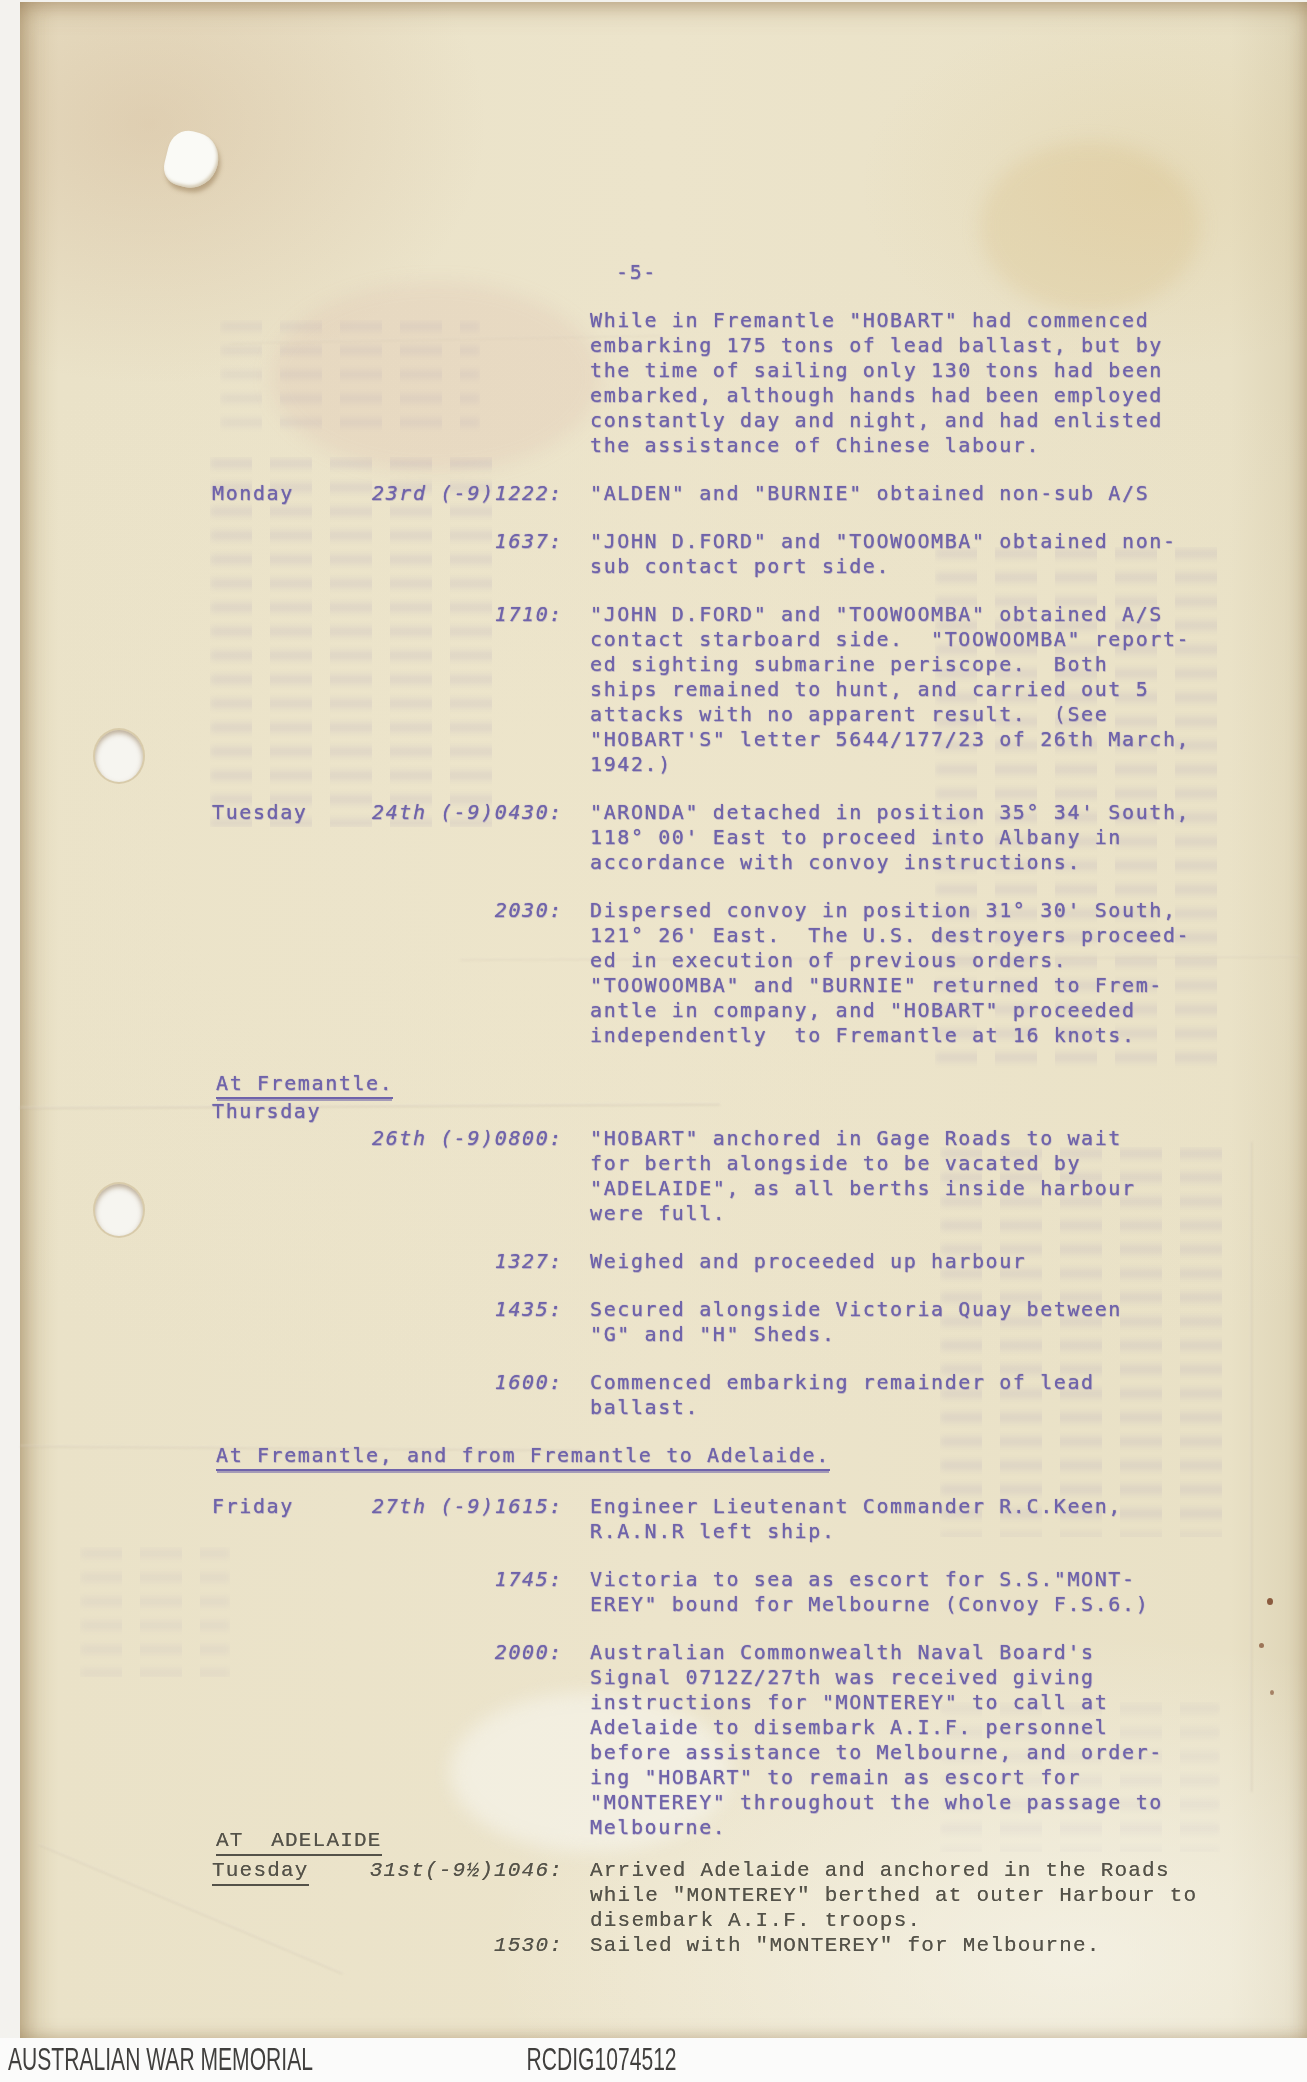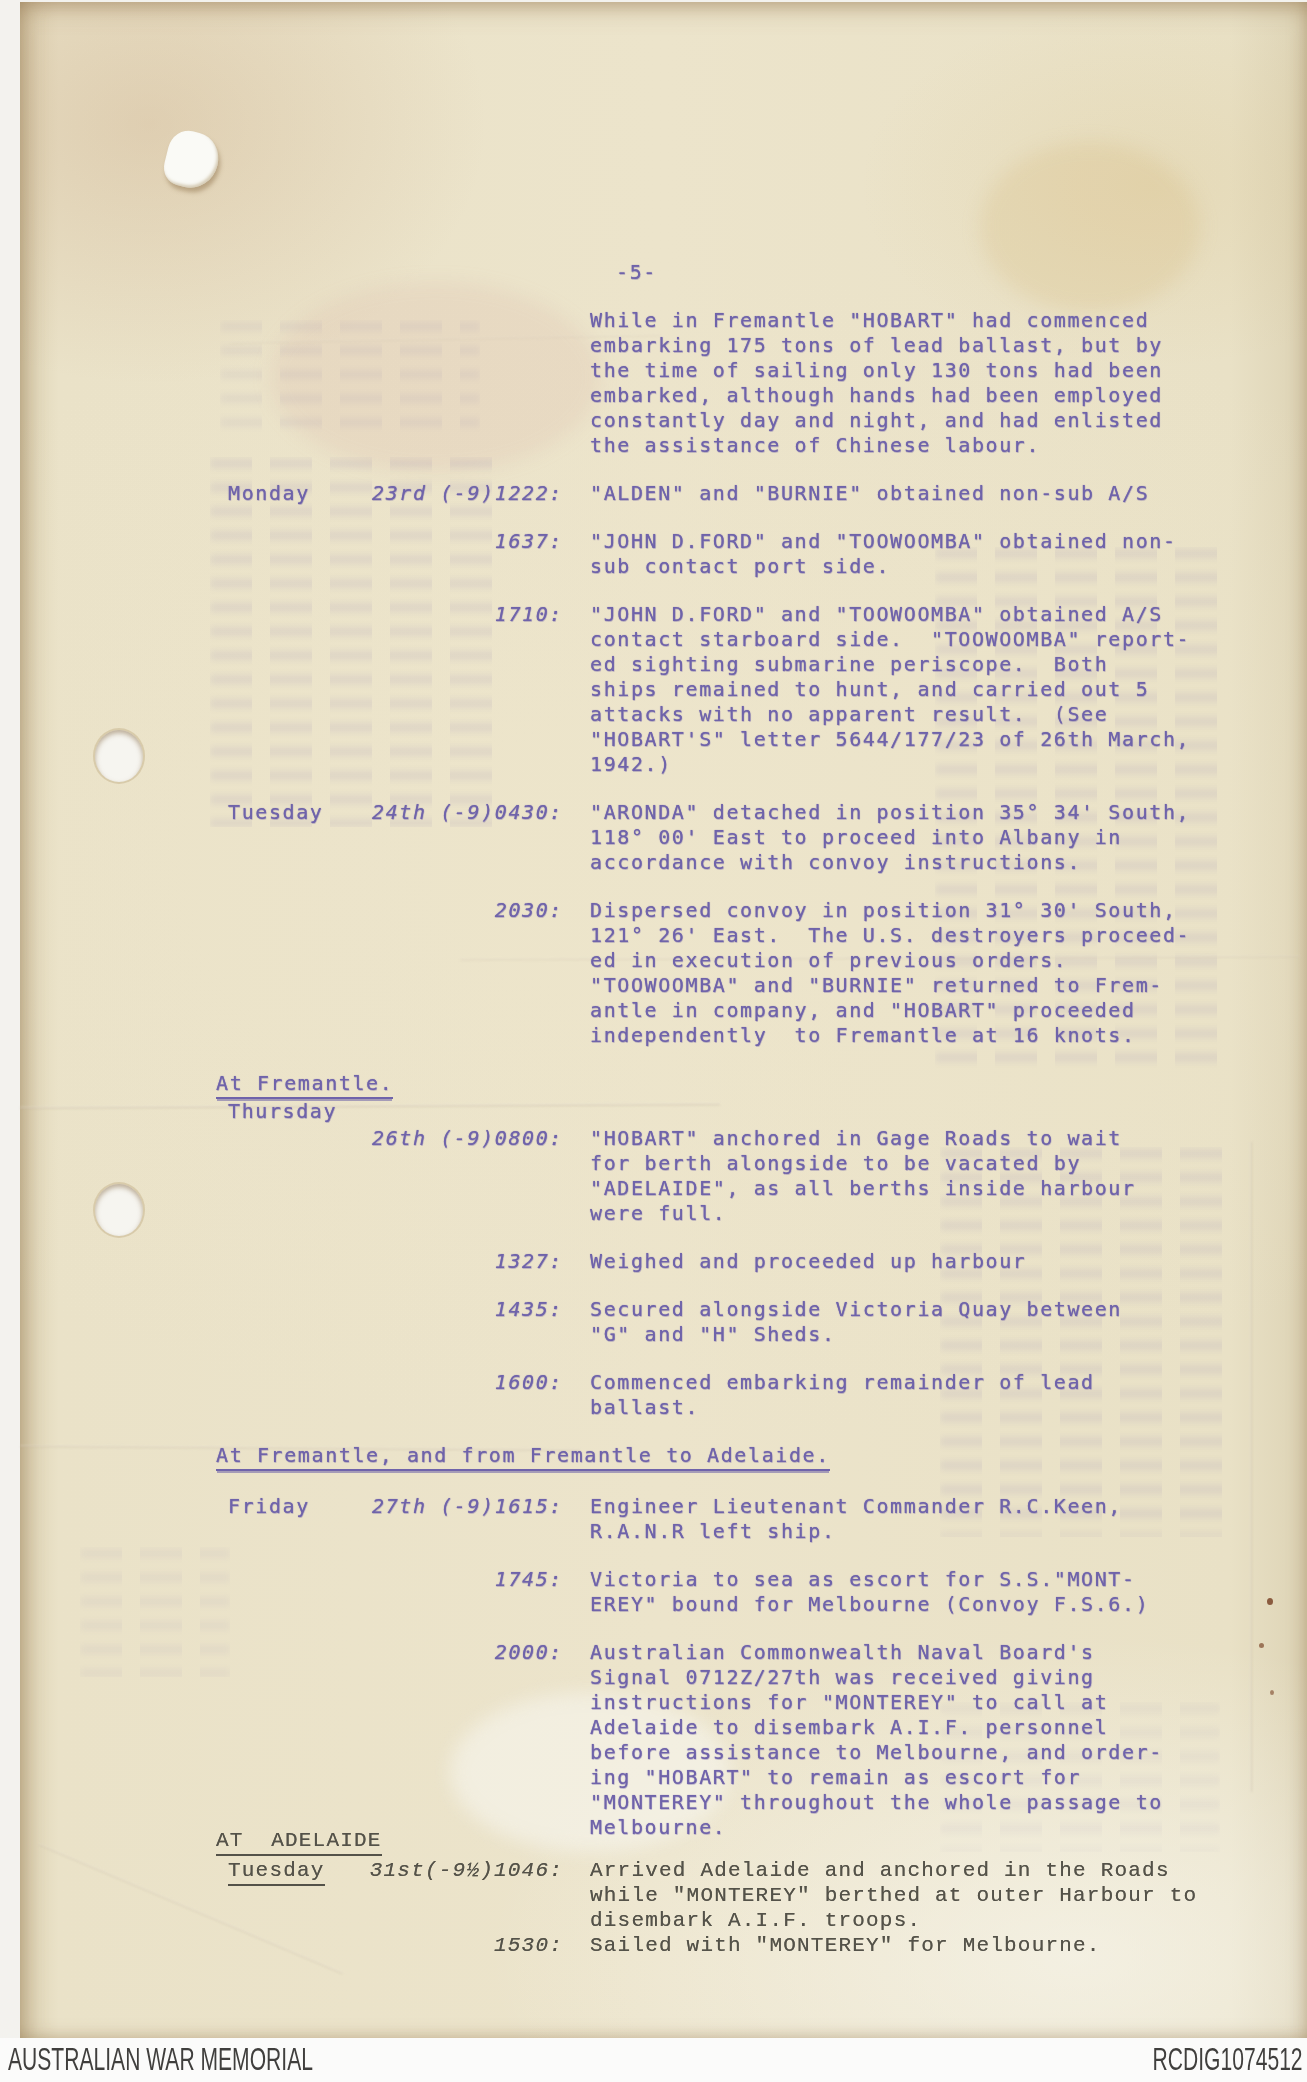--- a/index.html
+++ b/index.html
@@ -64,33 +64,33 @@
     position:absolute;left:0;top:0;width:100%;height:100%;
     padding-top:258px;box-sizing:border-box;
     font-size:20px;line-height:25px;letter-spacing:1.6px;
   }
   .purple{color:#6f63aa;text-shadow:0 0 1px rgba(111,99,170,.85), .5px .5px 0 rgba(111,99,170,.3);}
   .blackink{color:#545249;text-shadow:0 0 .6px rgba(84,82,73,.8);
             font-family:"Liberation Mono", monospace;font-size:21px;letter-spacing:1.2px;}
   .pagenum{margin-left:596px;white-space:pre;}
   .block{position:relative;margin-top:23px;padding-left:570px;min-height:25px;}
   .block .line{white-space:pre;}
-  .day{position:absolute;left:208px;top:0;white-space:pre;}
+  .day{position:absolute;left:192px;top:0;white-space:pre;}
   .dt{position:absolute;left:280px;top:0;width:263px;text-align:right;white-space:pre;font-style:italic;}
   .type-heading,.type-dayline{padding-left:0;}
   .headtext{display:inline-block;margin-left:196px;white-space:pre;}
   .u{border-bottom:2px solid currentColor;padding-bottom:1px;}
   .purple .headtext.u{box-shadow:0 3px 0 -1px rgba(108,96,168,.55);}
   .flow-close{margin-top:2px;}
   .flow-none{margin-top:0;}
   .flow-overlap{margin-top:-12px;}
   
   .footer{
     position:absolute;left:0;top:2038px;width:1307px;height:44px;
-    background:#fbfbfa;display:flex;align-items:center;justify-content:space-between;
+    background:#fbfbfa;display:flex;align-items:center;justify-content:flex-start;
     color:#403f3d;font-family:"Liberation Sans", sans-serif;font-size:31px;font-weight:400;
   }
   .footer .left{transform:scaleX(.68);transform-origin:left center;margin-left:8px;white-space:nowrap;}
   .footer .right{transform:scaleX(.68);transform-origin:right center;margin-right:4px;white-space:nowrap;}
 </style>
 </head>
 <body>
 
 <div class="paper">
   <div class="stain s1"></div>

